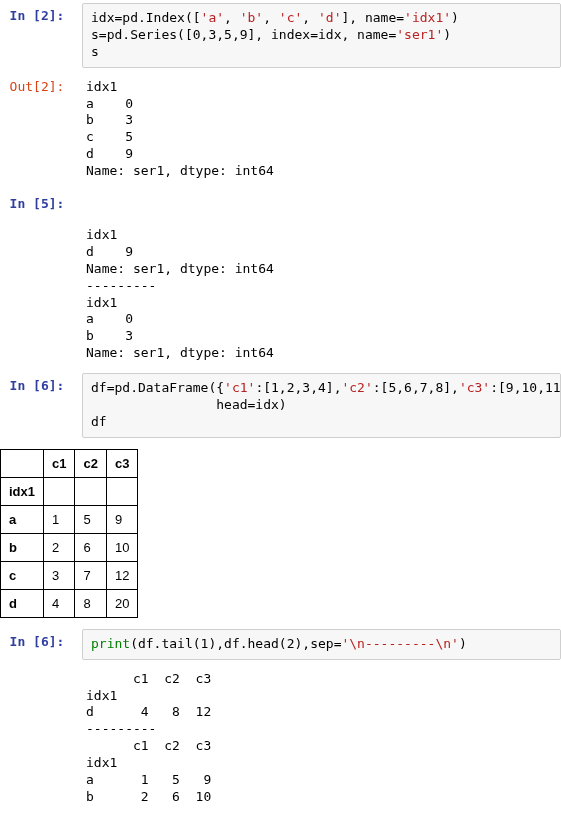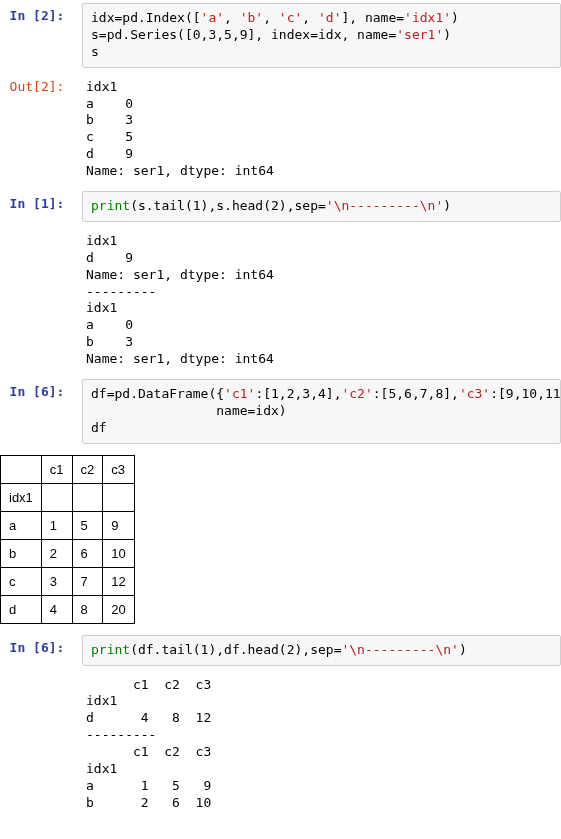--- a/index.html
+++ b/index.html
@@ -42,21 +42,21 @@
 .kw-builtin { color: #008000; }
 .kw-str { color: #BA2121; }
 .df-table { border-collapse: collapse; margin: 5px 0; }
 .df-table th, .df-table td {
   border: 1px solid #000;
   padding: 6px 8px;
   text-align: left;
   font-family: "Helvetica Neue", Arial, sans-serif;
   font-size: 13px;
 }
-.df-table th { font-weight: normal; }
+.df-table th { font-weight: bold; }
 </style>
 </head>
 <body>
 
 <div class="cell">
   <div class="prompt prompt-in">In  [2]:</div>
   <div class="content">
     <div class="input-area"><span>idx=pd.Index([</span><span class="kw-str">'a'</span><span>, </span><span class="kw-str">'b'</span><span>, </span><span class="kw-str">'c'</span><span>, </span><span class="kw-str">'d'</span><span>], name=</span><span class="kw-str">'idx1'</span><span>)</span>
 <span>s=pd.Series([0,3,5,9], index=idx, name=</span><span class="kw-str">'ser1'</span><span>)</span>
 <span>s</span></div>
@@ -69,45 +69,42 @@
     <div class="output-area">idx1
 a    0
 b    3
 c    5
 d    9
 Name: ser1, dtype: int64</div>
   </div>
 </div>
 
 <div class="cell">
-  <div class="prompt prompt-in">In  [1]:</div>
-  <div class="content">
-    <div class="input-area"><span class="kw-builtin">print</span><span>(s.tail(1),s.head(2),sep=</span><span class="kw-str">'\n---------\n'</span><span>)</span></div>
-  </div>
+  <div class="prompt prompt-in">In  [5]:</div>
 </div>
 
 <div class="cell">
   <div class="prompt"></div>
   <div class="content">
     <div class="output-area">idx1
 d    9
 Name: ser1, dtype: int64
 ---------
 idx1
 a    0
 b    3
 Name: ser1, dtype: int64</div>
   </div>
 </div>
 
 <div class="cell">
   <div class="prompt prompt-in">In  [6]:</div>
   <div class="content">
     <div class="input-area"><span>df=pd.DataFrame({</span><span class="kw-str">'c1'</span><span>:[1,2,3,4],</span><span class="kw-str">'c2'</span><span>:[5,6,7,8],</span><span class="kw-str">'c3'</span><span>:[9,10,11,12]},</span>
-<span>                name=idx)</span>
+<span>                head=idx)</span>
 <span>df</span></div>
   </div>
 </div>
 
 <div class="cell">
   <div class="content">
     <table class="df-table">
       <thead>
         <tr>
           <th></th>

